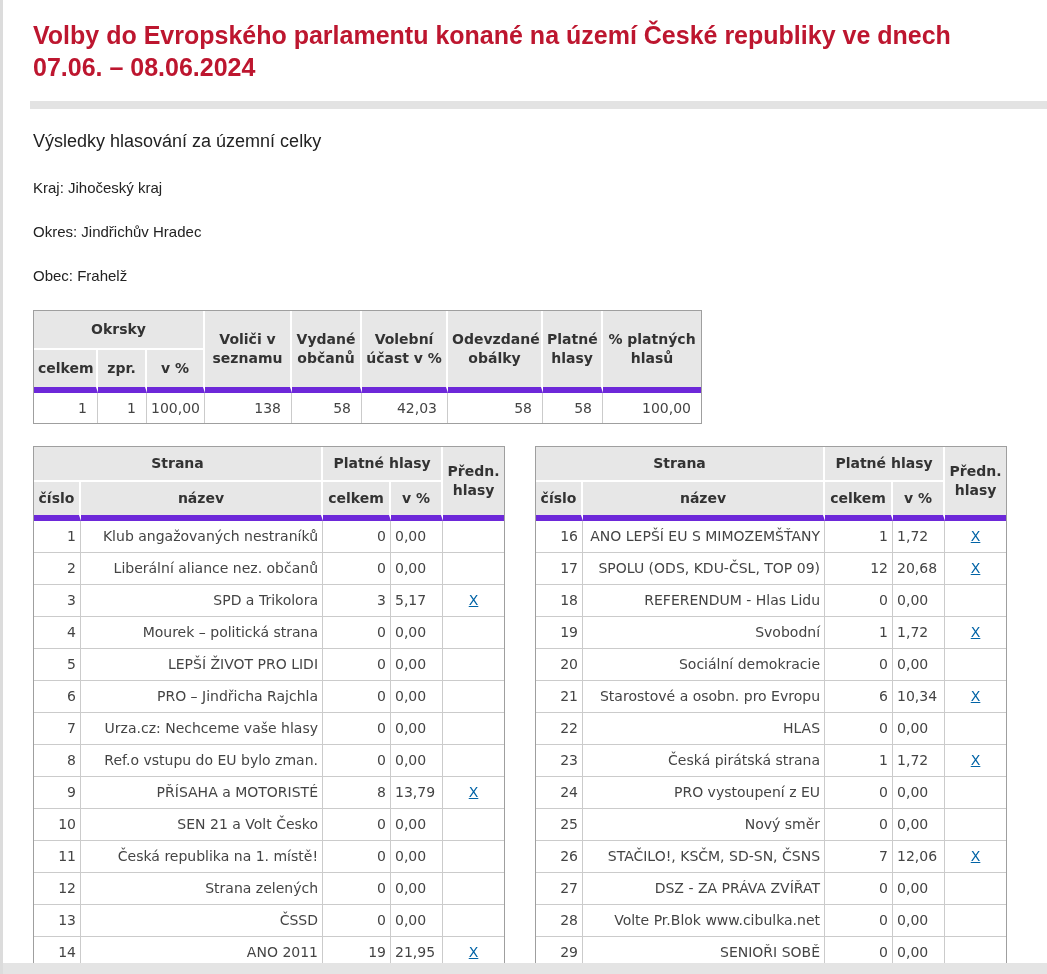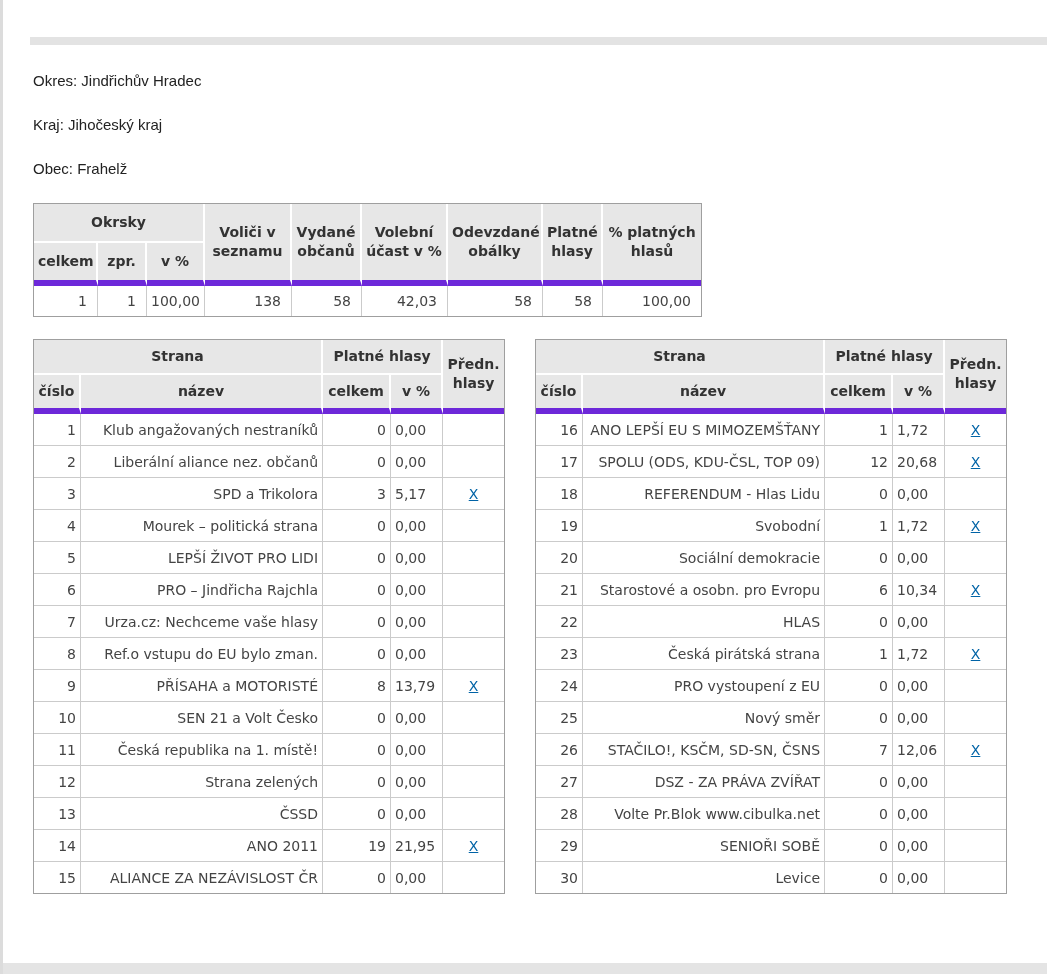--- a/index.html
+++ b/index.html
@@ -117,26 +117,28 @@
   }
 </style>
 </head>
 <body>
 
 <div class="page">
   <div class="left-strip"></div>
 
   <div class="content">
 
+    <h1 class="page-title">Volby do Evropského parlamentu konané na území České republiky ve dnech 07.06. – 08.06.2024</h1>
 
     <div class="divider"></div>
 
-
+    <h2 class="section-title">Výsledky hlasování za územní celky</h2>
+
+    <p class="area-line">Kraj: Jihočeský kraj</p>
     <p class="area-line">Okres: Jindřichův Hradec</p>
-    <p class="area-line">Kraj: Jihočeský kraj</p>
     <p class="area-line">Obec: Frahelž</p>
 
     <table class="res summary">
       <colgroup>
         <col style="width:64px">
           <col style="width:49px">
           <col style="width:58px">
         <col style="width:87px">
           <col style="width:70px">
           <col style="width:86px">

